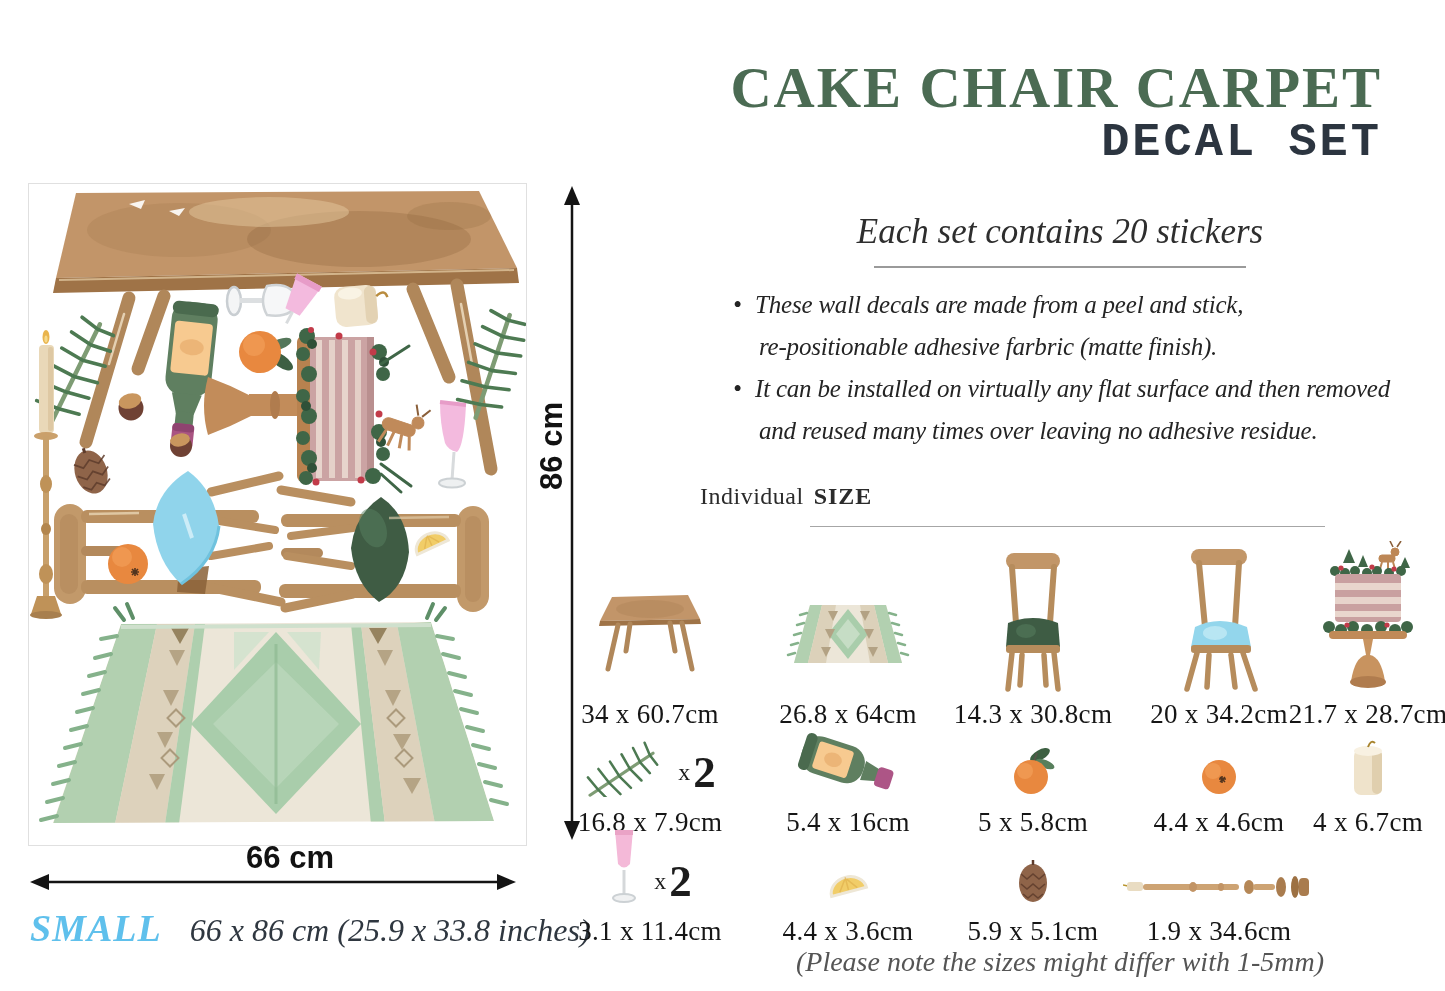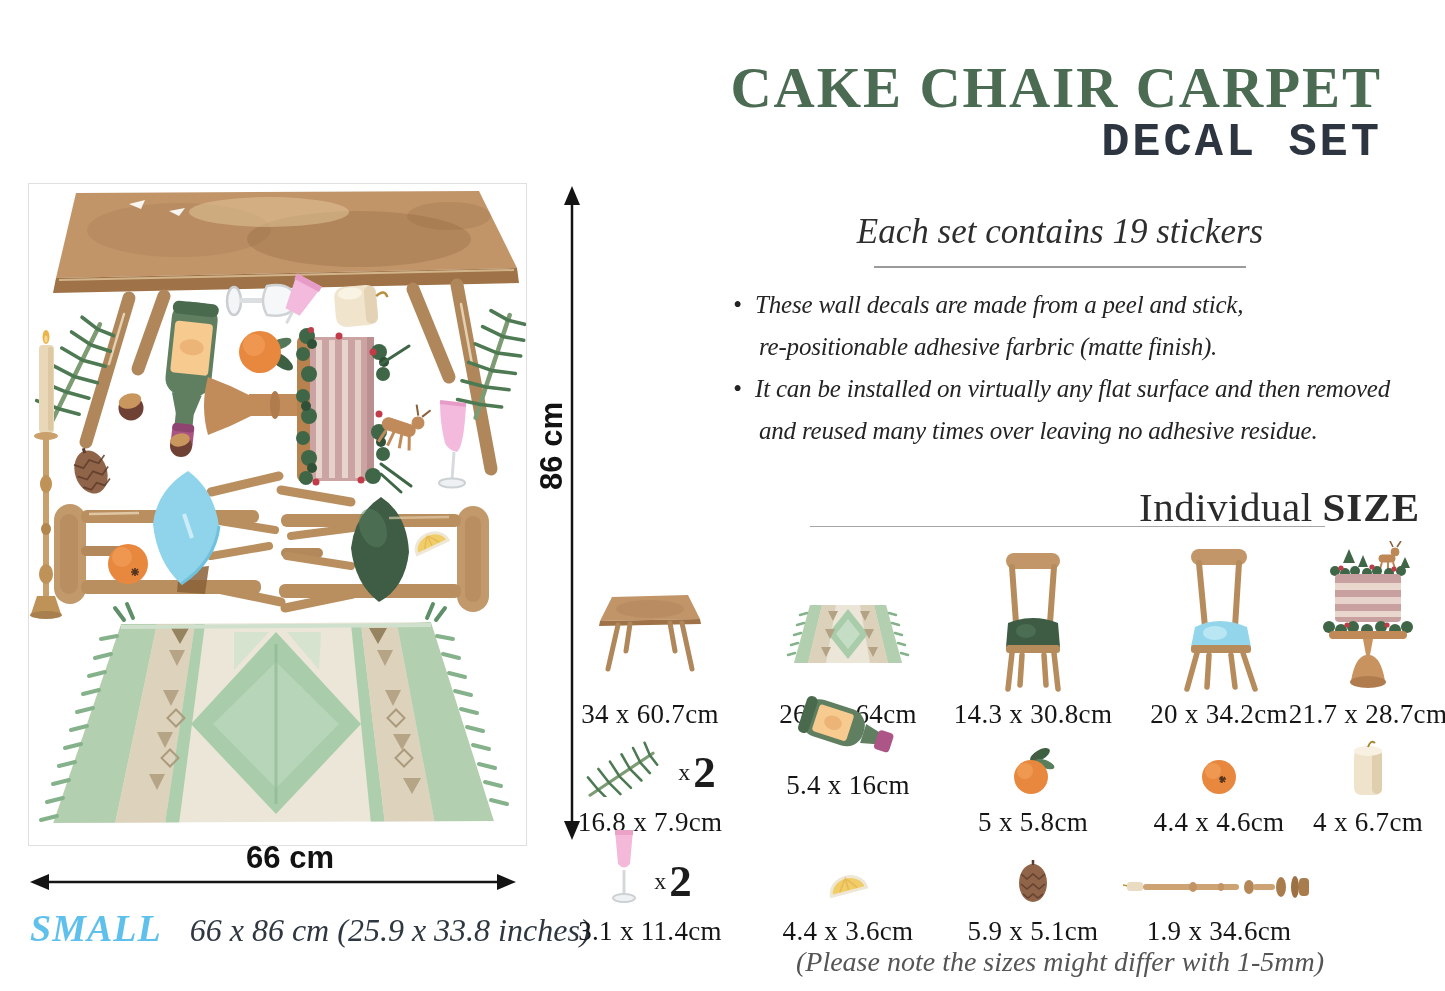--- a/index.html
+++ b/index.html
@@ -29,21 +29,21 @@
   #subtitle{left:700px;top:212px;width:720px;text-align:center;
             font-style:italic;font-size:35px;color:#2e2e2e;}
   #subtitle-rule{left:874px;top:266px;width:372px;border-top:2px solid #9a9a9a;height:0;}
 
   #bullets{left:733px;top:284px;width:705px;font-style:italic;font-size:25px;
            color:#242424;line-height:42px;letter-spacing:-0.2px;}
   .b-line{white-space:nowrap;}
   .b-line .marker{display:inline-block;width:22px;}
   .b-line.cont{padding-left:26px;}
 
-  #size-heading{left:700px;top:483px;width:720px;text-align:right;font-size:41px;color:#2b2b2b;}
+  #size-heading{left:700px;top:483px;width:720px;text-align:left;font-size:24px;color:#2b2b2b;}
   #size-heading .reg{font-weight:400;letter-spacing:0.5px;}
   #size-heading .bold{font-weight:700;letter-spacing:1px;margin-left:10px;}
   #size-rule{left:810px;top:526px;width:515px;border-top:1.5px solid #a6a6a6;height:0;}
 
   
   .cell{position:absolute;width:200px;display:flex;flex-direction:column;align-items:center;}
   .icon-area{display:flex;align-items:flex-end;justify-content:center;width:100%;}
   .r1 .icon-area{height:158px;}
   .r2 .icon-area{height:64px;}
   .r3 .icon-area{height:70px;}
@@ -352,21 +352,21 @@
 
   <div id="variant-row" class="abs">
     <span id="variant-name">SMALL</span><span id="variant-detail">66 x 86 cm (25.9 x 33.8 inches)</span>
   </div>
 
   <div id="title-block" class="abs">
     <div id="title-line1">CAKE CHAIR CARPET</div>
     <div id="title-line2">DECAL SET</div>
   </div>
 
-  <div id="subtitle" class="abs">Each set contains 19 stickers</div>
+  <div id="subtitle" class="abs">Each set contains 20 stickers</div>
   <div id="subtitle-rule" class="abs"></div>
 
   <div id="bullets" class="abs">
     <div class="bullet">
       <div class="b-line"><span class="marker">•</span><span>These wall decals are made from a peel and stick,</span></div>
       <div class="b-line cont"><span>re-positionable adhesive farbric (matte finish).</span></div>
     </div>
     <div class="bullet">
       <div class="b-line"><span class="marker">•</span><span>It can be installed on virtually any flat surface and then removed</span></div>
       <div class="b-line cont"><span>and reused many times over leaving no adhesive residue.</span></div>
@@ -530,21 +530,21 @@
         <use href="#pb" transform="translate(6,52) scale(1.05)"></use>
       </svg>
       <span class="mult">
         <span class="mx">x</span>
           <span class="mn">2</span>
       </span>
     </div>
     <div class="cell-size">16.8 x 7.9cm</div>
   </div>
 
-  <div class="cell r2 abs" style="left:748px;top:700px;">
+  <div class="cell r2 abs" style="left:748px;top:737px;">
     <div class="icon-area">
       <svg width="104" height="72" viewBox="0 0 104 72">
         <g transform="rotate(18 50 36)">
           <rect x="4" y="16" width="64" height="38" rx="17" fill="#5f7f60"></rect>
           <rect x="4" y="16" width="11" height="38" rx="5" fill="#4a6a4e"></rect>
           <rect x="18" y="21" width="36" height="28" rx="3" fill="#f7ca90"></rect>
           <ellipse cx="36" cy="35" rx="9" ry="7" fill="#eab273" opacity="0.85"></ellipse>
           <polygon points="68,26 84,30 84,42 68,46" fill="#5f7f60"></polygon>
           <rect x="82" y="27" width="16" height="20" rx="4" fill="#ad5586"></rect>
         </g>

